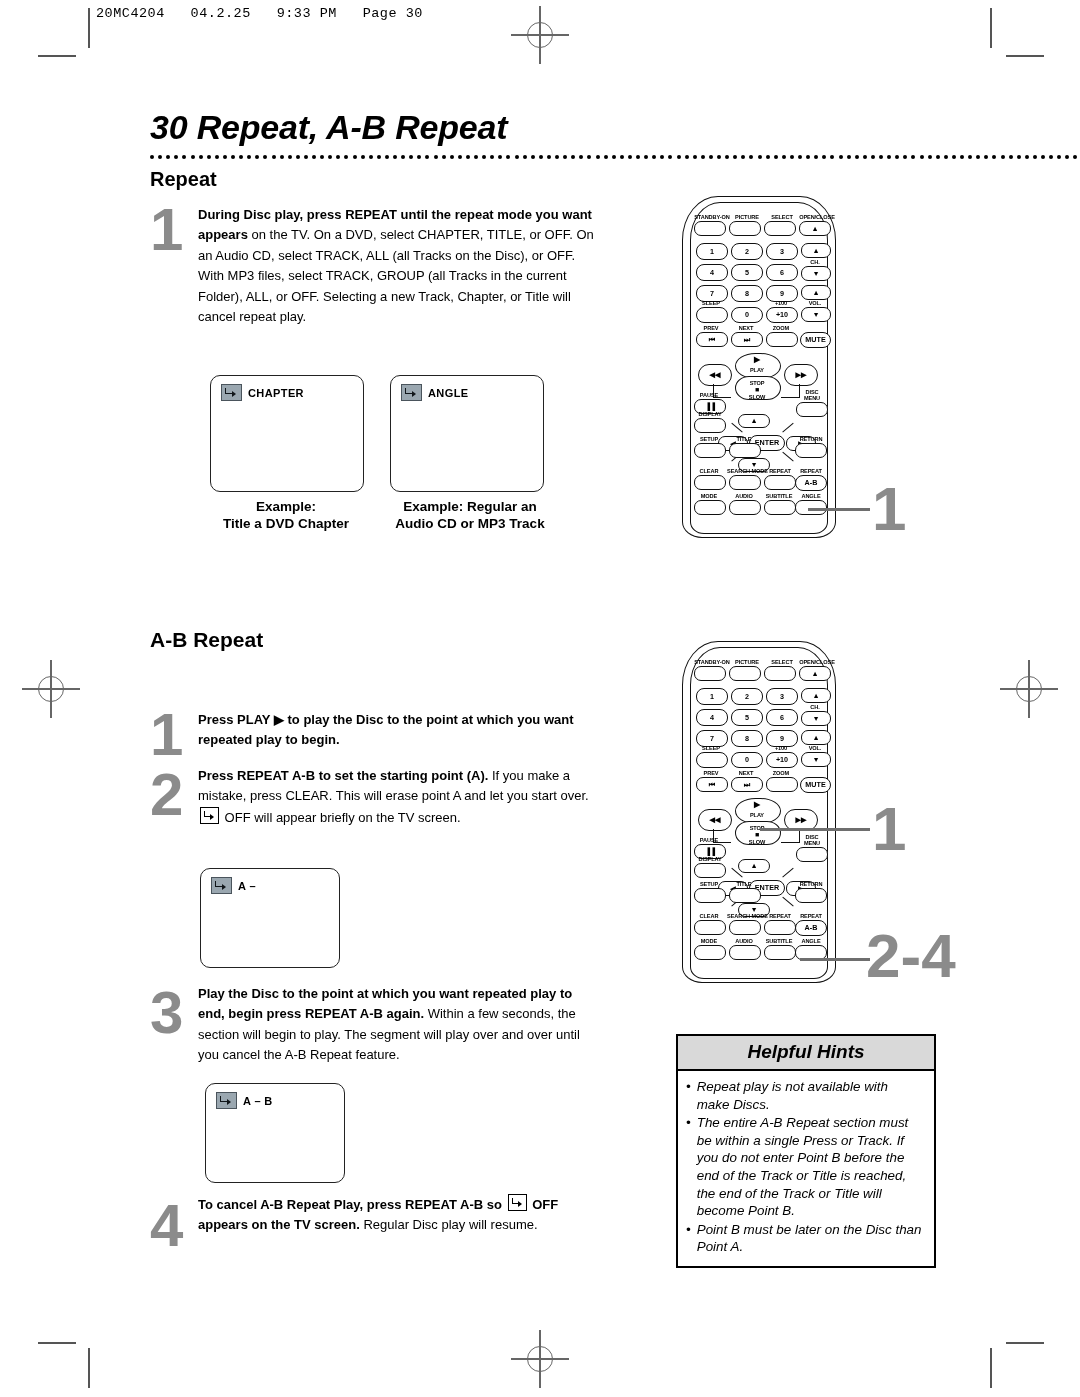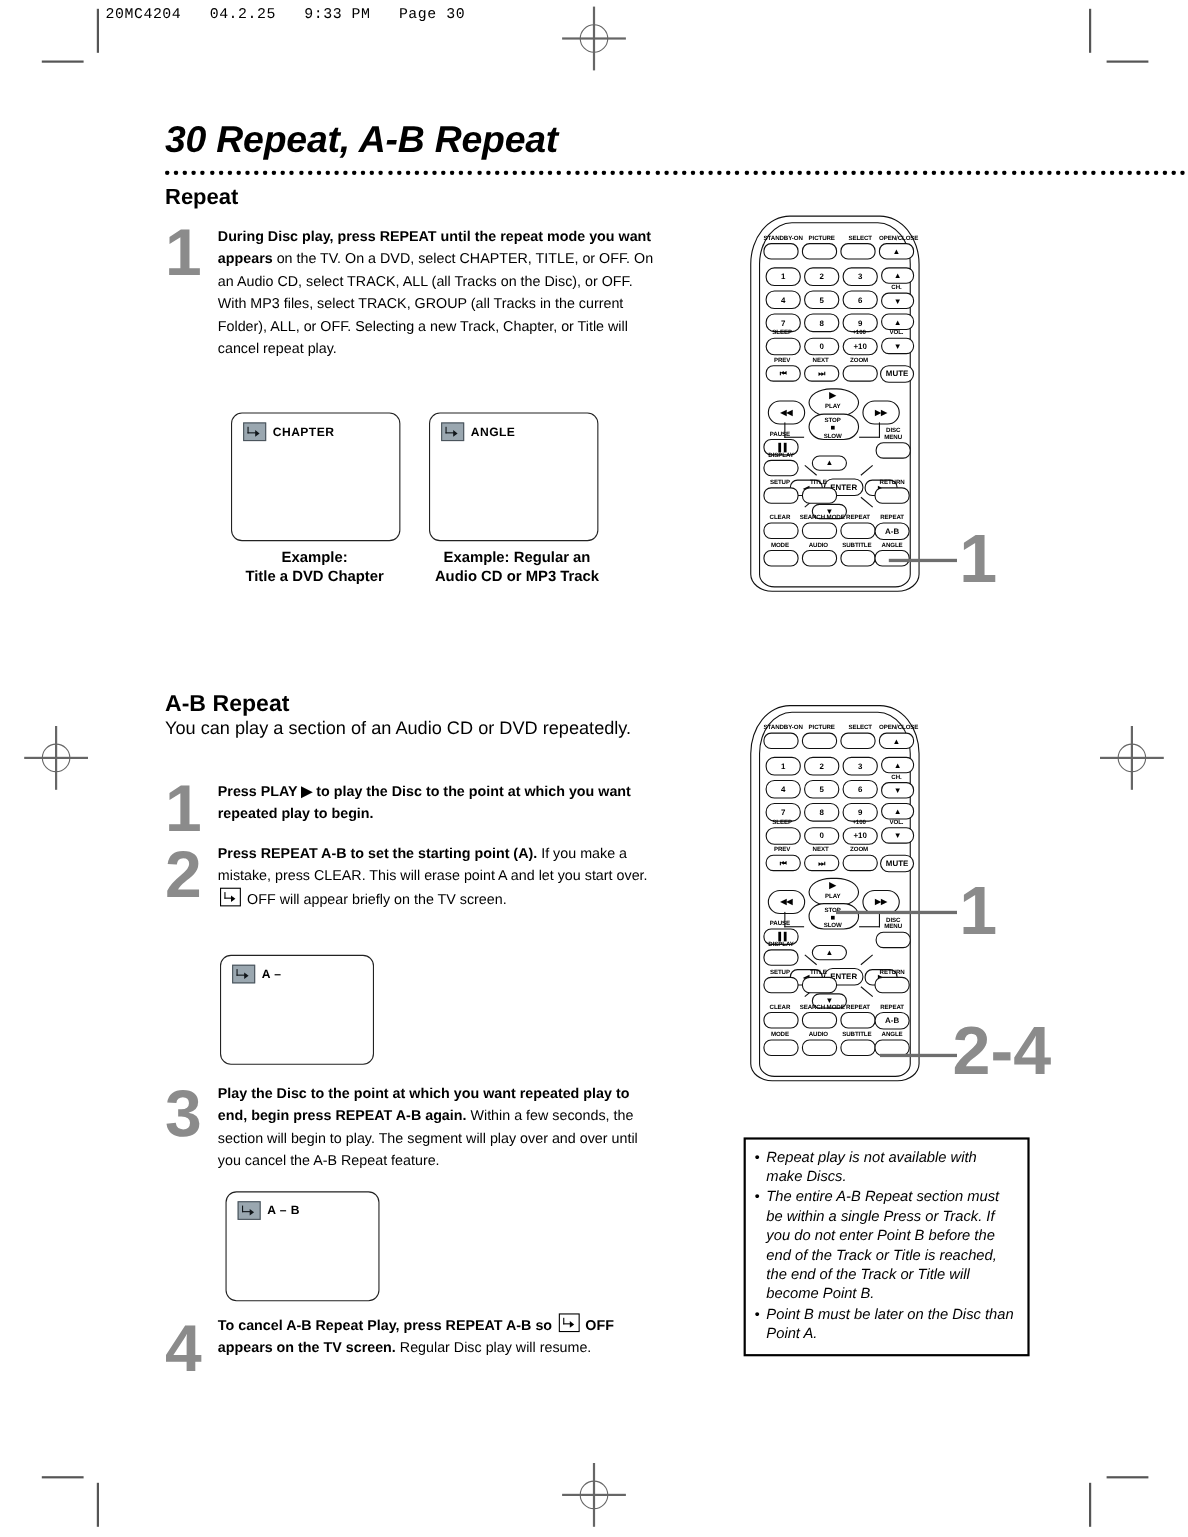--- a/index.html
+++ b/index.html
@@ -274,21 +274,20 @@
     <span>ANGLE</span>
   </div>
 </div>
 <div class="caption" style="left:372px;top:498px;width:196px;">
   <div>Example: Regular an</div>
   <div>Audio CD or MP3 Track</div>
 </div>
 
 <div class="sec-head sec-abrepeat">A-B Repeat</div>
 <div class="para" style="left:150px;top:652px;width:445px;">
-  <div>You can play a section of an Audio CD or DVD repeatedly.</div>
 </div>
 
 <div class="stepnum" style="left:150px;top:705px;">1</div>
 <div class="steptext" style="left:198px;top:710px;width:395px;">
   <b>Press PLAY ▶ to play the Disc to the point at which you want repeated play to begin.</b>
 </div>
 
 <div class="stepnum" style="left:150px;top:765px;">2</div>
 <div class="steptext" style="left:198px;top:766px;width:395px;">
   <b>Press REPEAT A-B to set the starting point (A).</b>
@@ -503,20 +502,21 @@
 <div class="callline" style="left:808px;top:508px;width:62px;"></div>
 <div class="callout" style="left:872px;top:478px;">1</div>
 
 <div class="callline" style="left:760px;top:828px;width:110px;"></div>
 <div class="callout" style="left:872px;top:798px;">1</div>
 
 <div class="callline" style="left:800px;top:958px;width:70px;"></div>
 <div class="callout" style="left:866px;top:925px;">2-4</div>
 
 <div class="hints">
+  <div class="hints-head">Helpful Hints</div>
   <div class="hints-body">
     <div class="hint">
       <span class="bul">•</span>
       <span>Repeat play is not available with make Discs.</span>
       </div>
     <div class="hint">
       <span class="bul">•</span>
       <span>The entire A-B Repeat section must be within a single Press or Track. If you do not enter Point B before the end of the Track or Title is reached, the end of the Track or Title will become Point B.</span>
       </div>
     <div class="hint">

